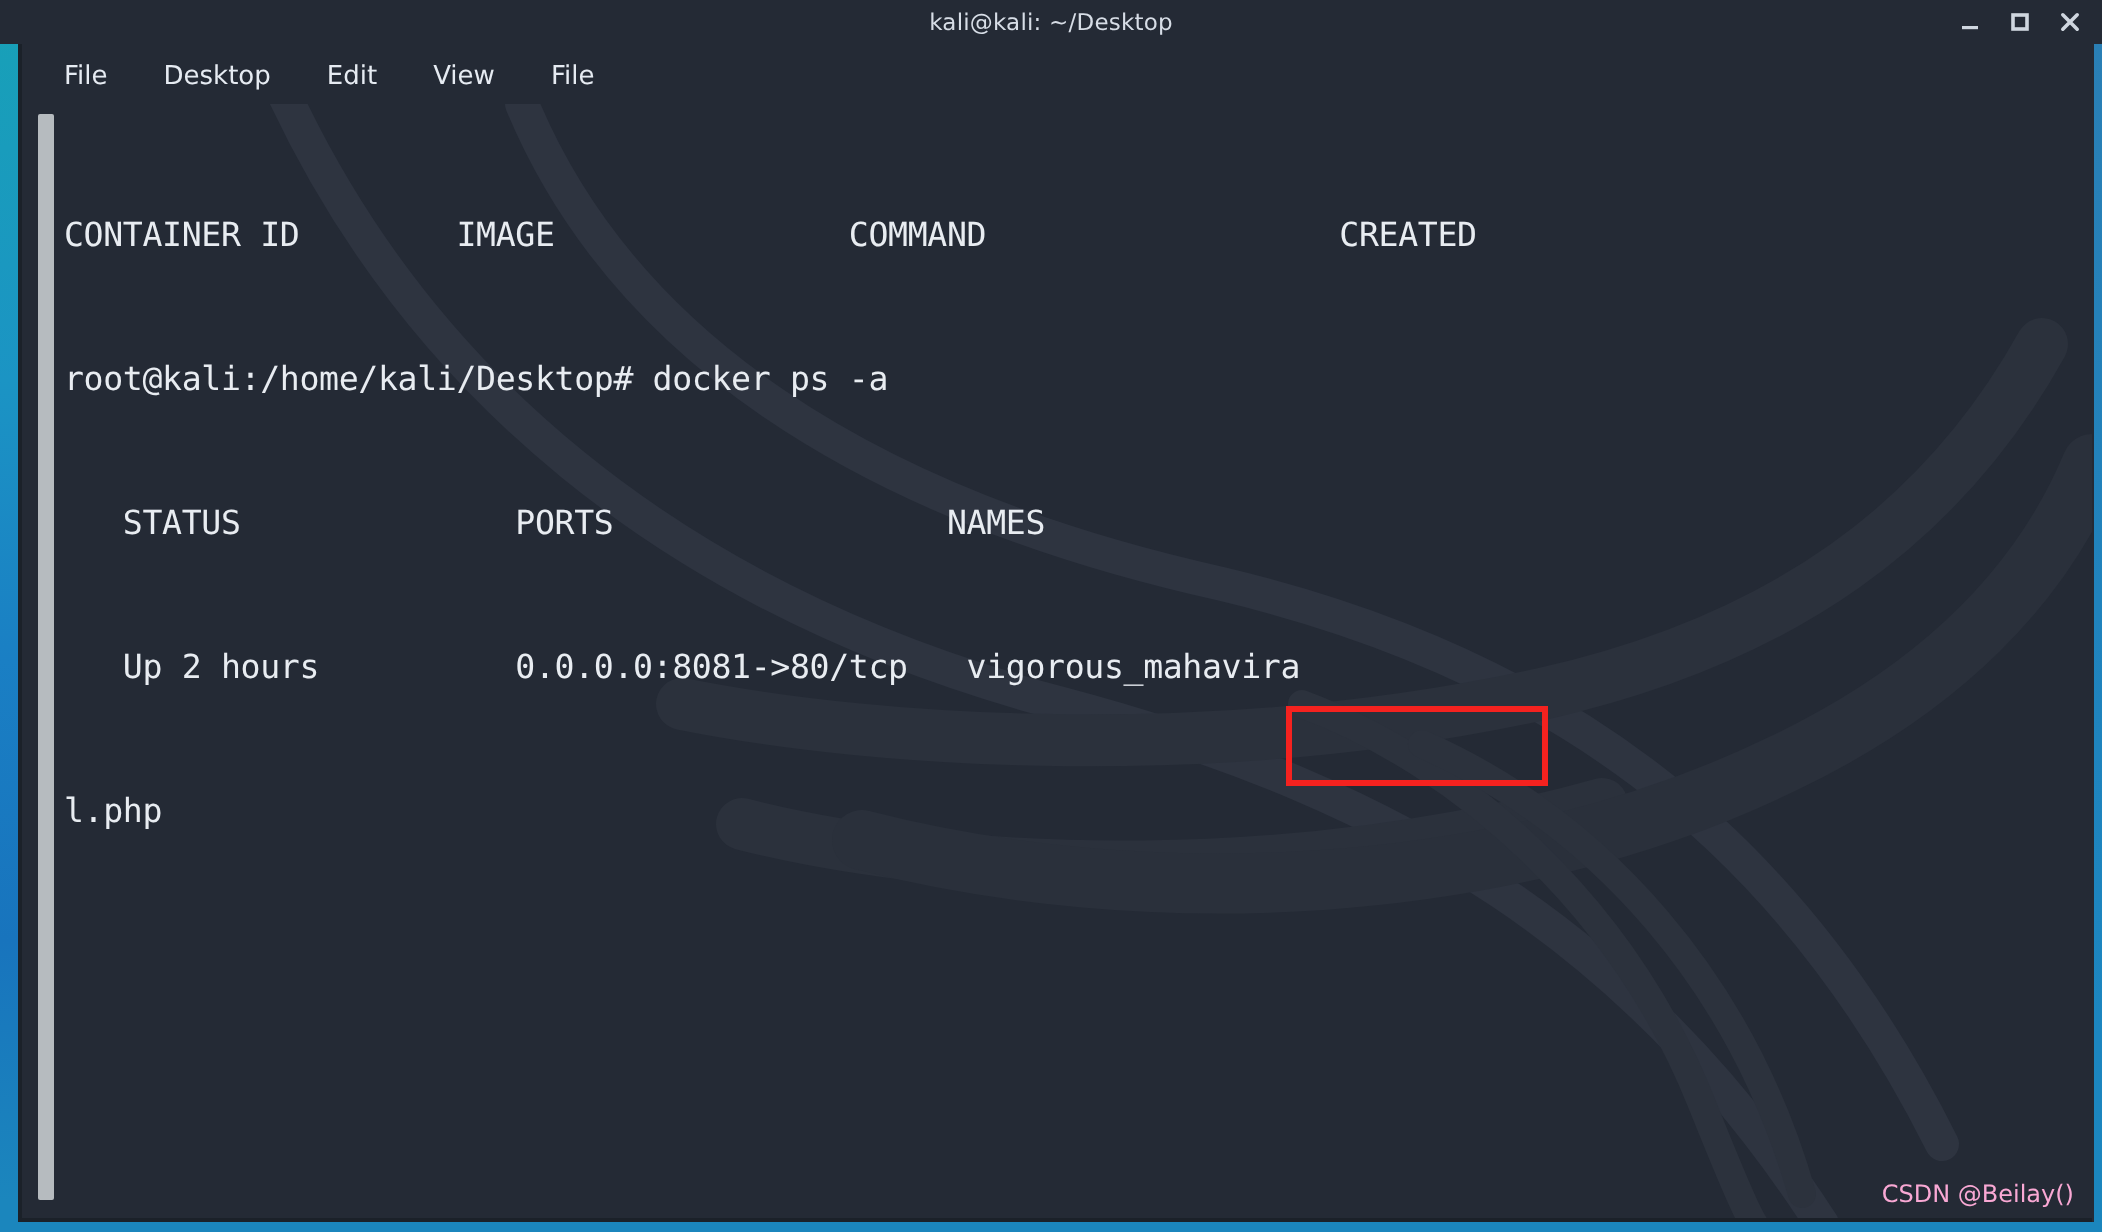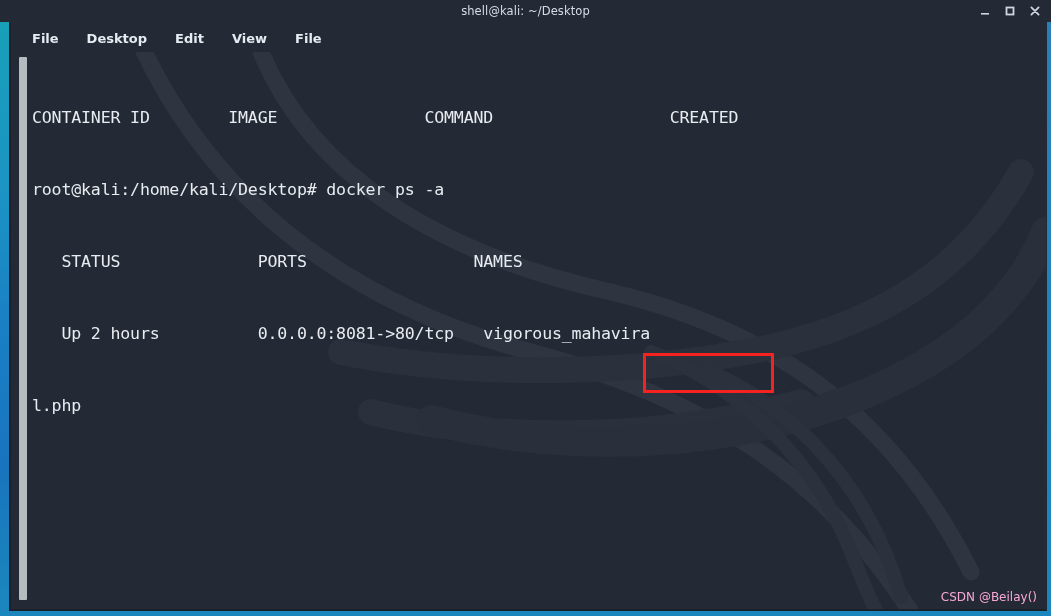--- a/index.html
+++ b/index.html
@@ -106,21 +106,20 @@
     padding-left: 11px;
     z-index: 5;
   }
   .menu-item {
     font-family: "DejaVu Sans", sans-serif;
     font-size: 13px;
     color: #e6ebf2;
     padding: 2px 10px;
     margin-right: 8px;
     white-space: nowrap;
-    font-weight: bold;
   }
 
   
   #term-wrap {
     position: absolute;
     left: 11px; top: 52px;
     width: 1035px; height: 557px;
     background: #242a35;
     overflow: hidden;
   }
@@ -189,21 +188,21 @@
 
 <div id="window">
 
   <div class="edge-left"></div>
   <div class="edge-left-inner"></div>
   <div class="edge-right"></div>
   <div class="edge-bottom-inner"></div>
   <div class="edge-bottom"></div>
 
   <div id="titlebar">
-    <div id="title-text">shell@kali: ~/Desktop</div>
+    <div id="title-text">kali@kali: ~/Desktop</div>
 
     <div class="wctrls">
       <div class="wbtn">
         <span>
           <svg width="12" height="12" viewBox="0 0 12 12">
             <rect x="2" y="8" width="8" height="1.6" fill="currentColor"></rect>
           </svg>
         </span>
       </div>
       <div class="wbtn">

